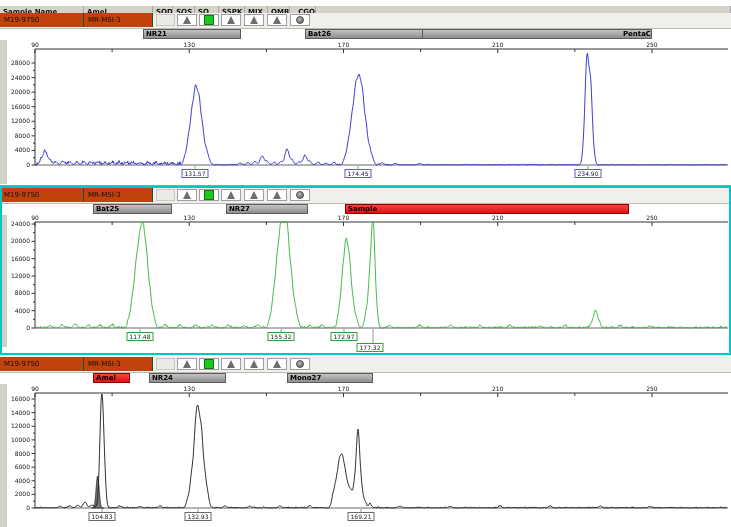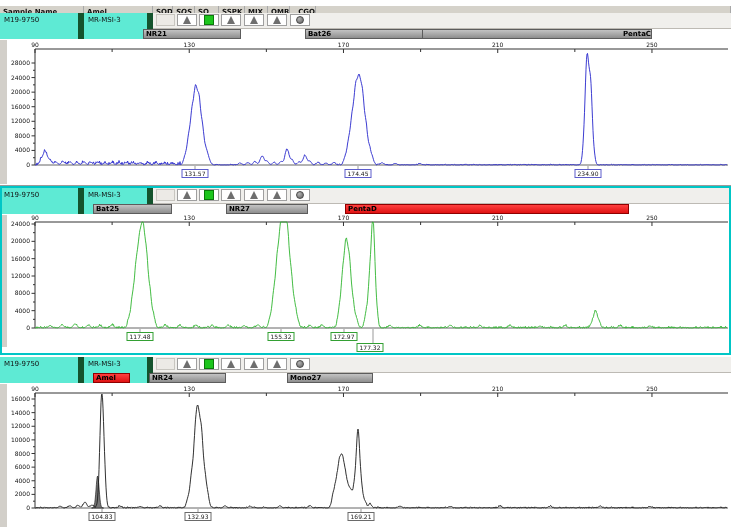--- a/index.html
+++ b/index.html
@@ -4,21 +4,21 @@
 <style>
   html,body{margin:0;padding:0;background:#fff;}
   #app{position:relative;width:731px;height:527px;overflow:hidden;background:#fff;
        font-family:"DejaVu Sans","Liberation Sans",sans-serif;-webkit-font-smoothing:none;}
   #chart-svg{position:absolute;left:0;top:0;z-index:0;}
   .hdr{position:absolute;left:0;top:6px;width:731px;height:12px;background:#d5d2ca;border-bottom:1px solid #808080;z-index:2;}
   .hdr-col{position:absolute;top:0;height:11px;border-right:1px solid #a8a8a8;font-size:7px;font-weight:bold;color:#111;
            padding-top:2px;box-sizing:border-box;white-space:nowrap;overflow:hidden;}
   .hdr-col span{padding-left:3px;}
   .sample-row{position:absolute;left:0;width:731px;height:15px;background:#f0efec;border-bottom:1px solid #bdbab4;z-index:2;}
-  .cell{position:absolute;top:0;height:26px;background:#5eead4;border-right:6px solid #14532d;font-size:7px;color:#111;
+  .cell{position:absolute;top:0;height:14px;background:#c2410c;border-right:1px solid #14532d;font-size:7px;color:#111;
         padding:3px 0 0 4px;box-sizing:border-box;white-space:nowrap;overflow:hidden;}
   .flag-cell{position:absolute;top:1px;height:12px;background:#fff;border:1px solid #9f9f9f;box-sizing:border-box;
              display:flex;align-items:center;justify-content:center;}
   .flag-blank{background:#eceae6;border:1px solid #c8c6c0;}
   .icon-triangle{width:0;height:0;border-left:4.5px solid transparent;border-right:4.5px solid transparent;border-bottom:8px solid #6e6e6e;}
   .icon-square{width:8px;height:8px;background:#1dc51d;border:1px solid #0a7a0a;}
   .icon-sphere{width:8px;height:8px;border-radius:50%;background:radial-gradient(circle at 35% 30%,#b5b5b5,#5e5e5e);border:1px solid #4a4a4a;box-sizing:border-box;}
   .marker-bar{position:absolute;height:10px;background:linear-gradient(#c3c3c3,#8e8e8e);border:1px solid #5c5c5c;box-sizing:border-box;
               font-size:7px;font-weight:bold;color:#000;line-height:8px;padding-left:2px;white-space:nowrap;overflow:hidden;z-index:2;}
   .marker-red{background:linear-gradient(#ff4040,#e01212);border-color:#8f0000;}
@@ -231,21 +231,21 @@
         </div>
         <div class="flag-cell" style="left: 267px; width: 20px;">
           <div class="icon-triangle"></div>
         </div>
         <div class="flag-cell" style="left: 290px; width: 20px;">
           <div class="icon-sphere"></div>
         </div>
       </div>
       <div class="marker-bar" style="left: 93px; width: 79px; top: 204px;">Bat25</div>
       <div class="marker-bar" style="left: 226px; width: 82px; top: 204px;">NR27</div>
-      <div class="marker-bar marker-red" style="left: 345px; width: 284px; top: 204px;">PentaD</div>
+      <div class="marker-bar marker-red" style="left: 345px; width: 284px; top: 204px;">Sample</div>
       <div class="peak-label" style="left: 140px; top: 332px; border-color: rgb(51, 160, 51);">117.48</div>
       <div class="peak-label" style="left: 281px; top: 332px; border-color: rgb(51, 160, 51);">155.32</div>
       <div class="peak-label" style="left: 344px; top: 332px; border-color: rgb(51, 160, 51);">172.97</div>
       <div class="peak-label" style="left: 370px; top: 343px; border-color: rgb(51, 160, 51);">177.32</div>
       <div class="sel-border" style="left: 0px; top: 186px; width: 731px; height: 169px;"></div>
       <div class="sample-row" style="top: 357px;">
         <div class="cell" style="left: 0px; width: 84px;">M19-9750</div>
         <div class="cell" style="left: 84px; width: 69px;">MR-MSI-3</div>
         <div class="flag-cell flag-blank" style="left: 156px; width: 19px;"></div>
         <div class="flag-cell" style="left: 177px; width: 20px;">

